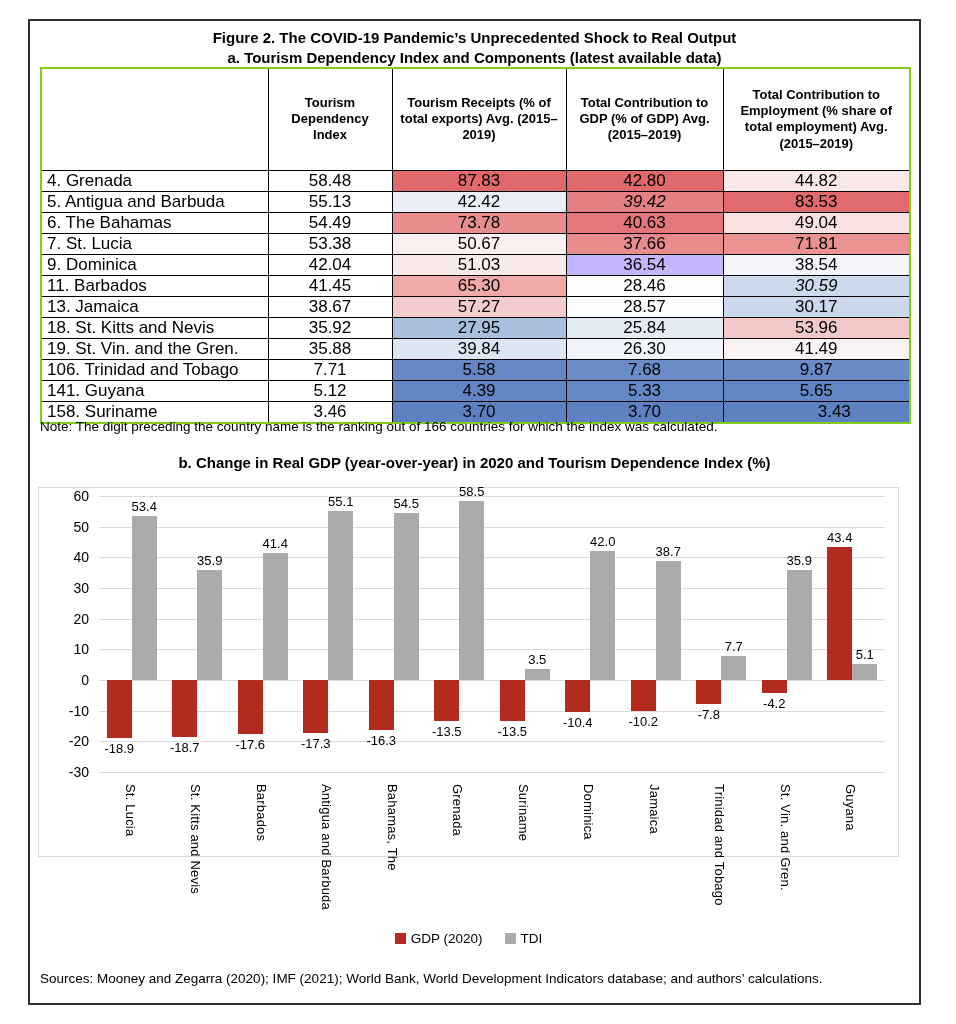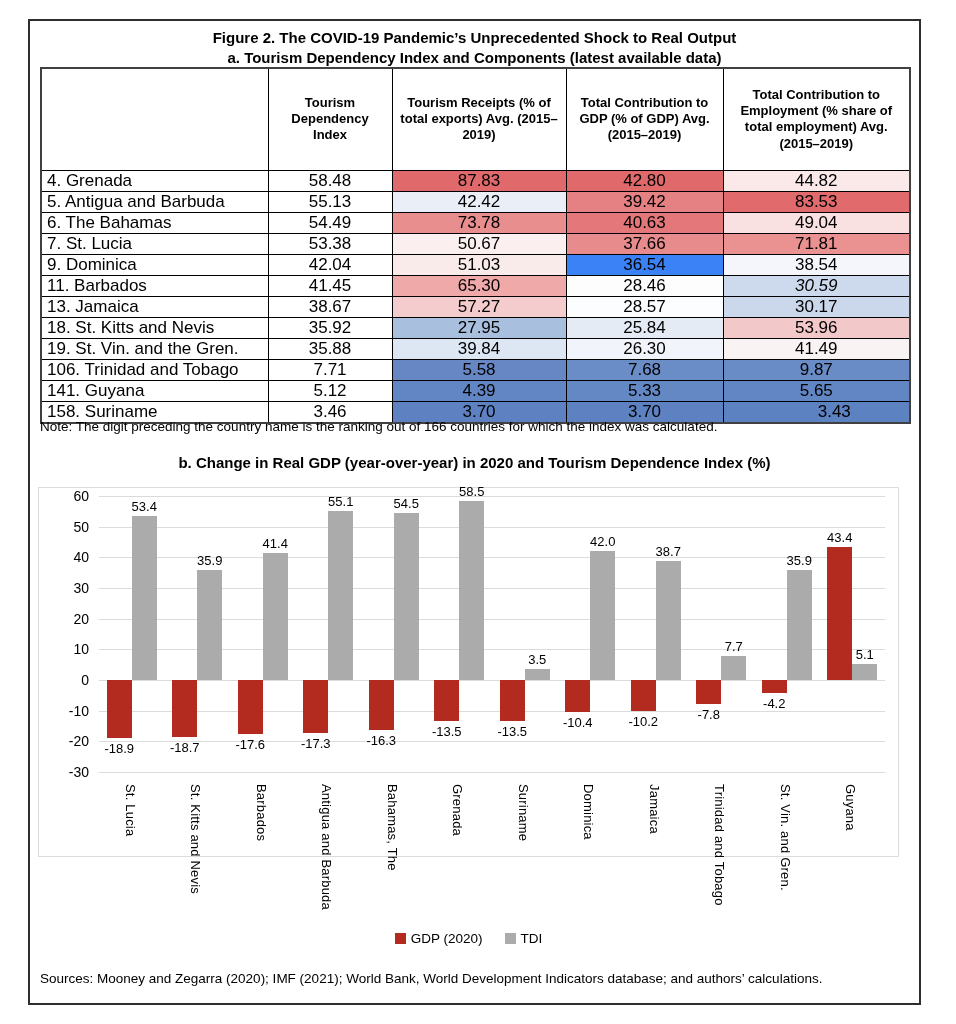--- a/index.html
+++ b/index.html
@@ -10,21 +10,21 @@
   .figure{
     position:absolute;left:28px;top:19px;width:893px;height:986px;
     border:2px solid #2e2e2e;box-sizing:border-box;background:#fff;
   }
   .fig-title{width:100%;text-align:center;font-weight:bold;font-size:15px;line-height:1.35;}
   .fig-title.l1{position:absolute;top:7px;left:0;}
   .fig-title.l2{position:absolute;top:27px;left:0;}
   table.heat{
     position:absolute;left:10px;top:46px;width:869px;
     border-collapse:collapse;table-layout:fixed;
-    border:2px solid #404040;
+    border:2px solid #84cc16;
   }
   table.heat th, table.heat td{border:1px solid #000;overflow:hidden;}
   table.heat th{
     font-size:13px;font-weight:bold;text-align:center;vertical-align:middle;
     padding:2px 7px;line-height:1.25;
   }
   table.heat thead tr{height:102px;}
   table.heat tbody tr{height:20px;}
   table.heat td{font-size:17px;vertical-align:middle;padding:0;}
   td.country{text-align:left;padding-left:5px !important;}
@@ -78,42 +78,42 @@
           <td class="country">4. Grenada</td>
           <td class="num">58.48</td>
           <td class="num" style="background: rgb(224, 105, 107);">87.83</td>
           <td class="num" style="background: rgb(224, 105, 107);">42.80</td>
           <td class="num" style="background: rgb(251, 233, 234);">44.82</td>
         </tr>
         <tr>
           <td class="country">5. Antigua and Barbuda</td>
           <td class="num">55.13</td>
           <td class="num" style="background: rgb(233, 238, 247);">42.42</td>
-          <td class="num" style="background: rgb(229, 129, 131);">39.42</td>
+          <td class="num" style="background: rgb(229, 129, 131); font-style: italic;">39.42</td>
           <td class="num" style="background: rgb(225, 106, 108);">83.53</td>
         </tr>
         <tr>
           <td class="country">6. The Bahamas</td>
           <td class="num">54.49</td>
           <td class="num" style="background: rgb(232, 142, 143);">73.78</td>
           <td class="num" style="background: rgb(227, 119, 121);">40.63</td>
           <td class="num" style="background: rgb(249, 224, 225);">49.04</td>
         </tr>
         <tr>
           <td class="country">7. St. Lucia</td>
           <td class="num">53.38</td>
           <td class="num" style="background: rgb(251, 239, 239);">50.67</td>
           <td class="num" style="background: rgb(231, 139, 141);">37.66</td>
           <td class="num" style="background: rgb(234, 145, 146);">71.81</td>
         </tr>
         <tr>
           <td class="country">9. Dominica</td>
           <td class="num">42.04</td>
           <td class="num" style="background: rgb(250, 235, 235);">51.03</td>
-          <td class="num" style="background: #3b82f6;">36.54</td>
+          <td class="num" style="background: #c4b5fd;">36.54</td>
           <td class="num" style="background: rgb(244, 246, 251);">38.54</td>
         </tr>
         <tr>
           <td class="country">11. Barbados</td>
           <td class="num">41.45</td>
           <td class="num" style="background: rgb(239, 169, 169);">65.30</td>
           <td class="num" style="background: rgb(253, 253, 254);">28.46</td>
           <td class="num" style="background: rgb(205, 217, 236); font-style: italic;">30.59</td>
         </tr>
         <tr>

